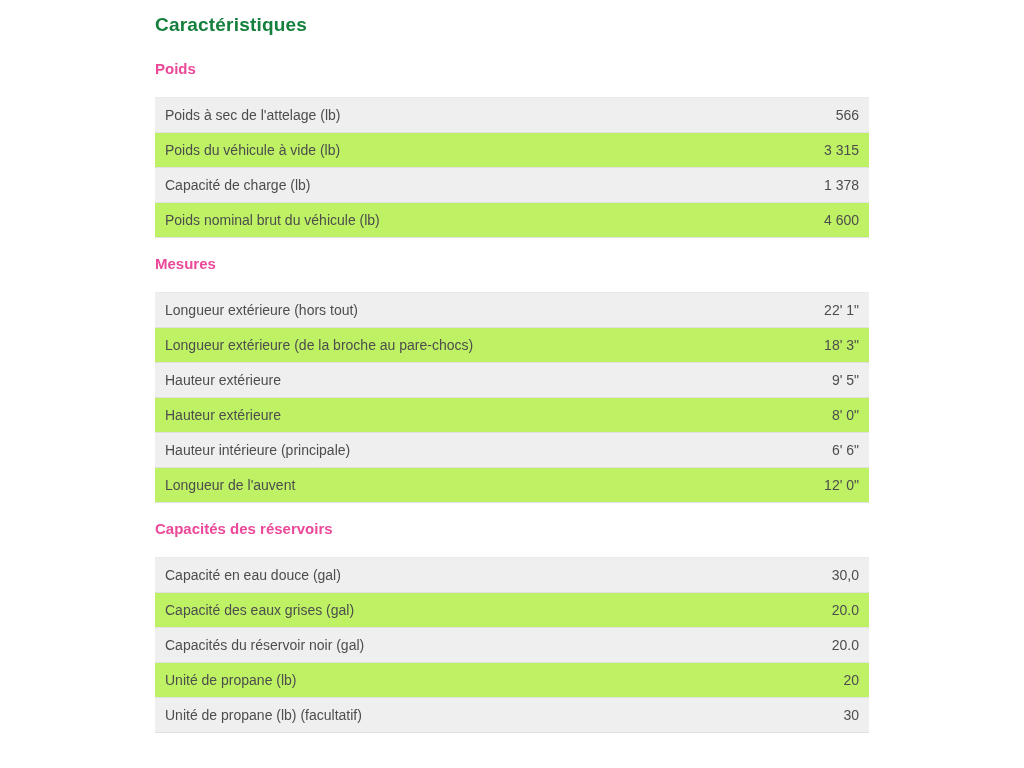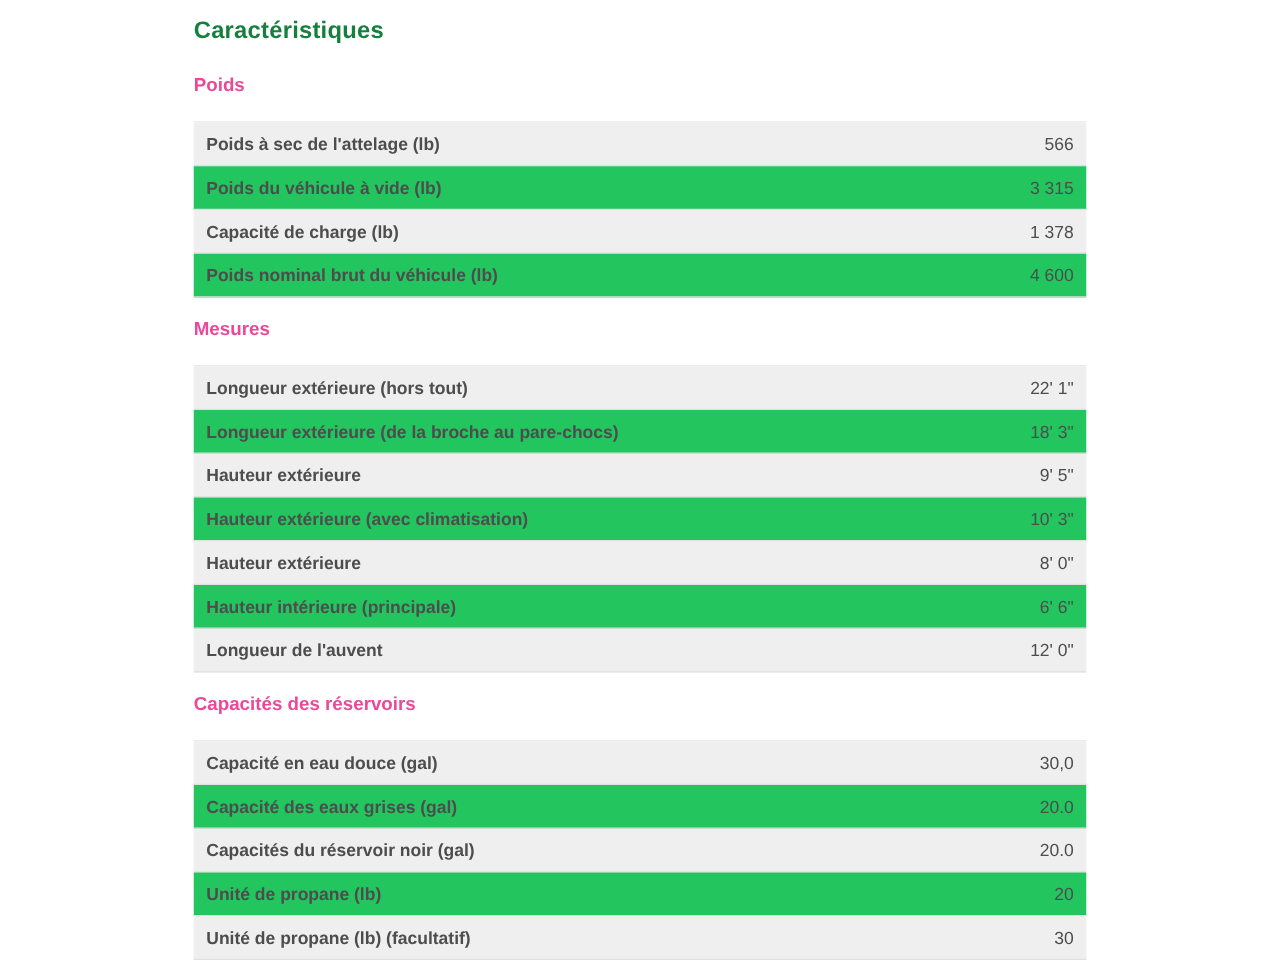--- a/index.html
+++ b/index.html
@@ -36,24 +36,24 @@
   }
   .spec-row {
     display: flex;
     justify-content: space-between;
     align-items: center;
     height: 34px;
     padding: 0 10px;
     border-bottom: 1px solid #e0e0e0;
     font-size: 14px;
     color: #4d4d4d;
-    background: #22c55e;
+    background: #bef264;
   }
   .spec-row:nth-child(odd) { background: #efefef; }
-  .spec-label { text-align: left; white-space: nowrap; font-weight: bold; }
+  .spec-label { text-align: left; white-space: nowrap; }
   .spec-value { text-align: right; white-space: nowrap; }
 </style>
 </head>
 <body>
 
 <div class="page">
   <h1 class="page-title">Caractéristiques</h1>
 
   <section class="section">
     <h2>Poids</h2>
@@ -91,24 +91,20 @@
   <div class="spec-row">
     <span class="spec-label">Longueur extérieure (de la broche au pare-chocs)</span>
     <span class="spec-value">18' 3"</span>
   </div>
 
   <div class="spec-row">
     <span class="spec-label">Hauteur extérieure</span>
     <span class="spec-value">9' 5"</span>
   </div>
 
-  <div class="spec-row">
-    <span class="spec-label">Hauteur extérieure (avec climatisation)</span>
-    <span class="spec-value">10' 3"</span>
-  </div>
 
   <div class="spec-row">
     <span class="spec-label">Hauteur extérieure</span>
     <span class="spec-value">8' 0"</span>
   </div>
 
   <div class="spec-row">
     <span class="spec-label">Hauteur intérieure (principale)</span>
     <span class="spec-value">6' 6"</span>
   </div>

